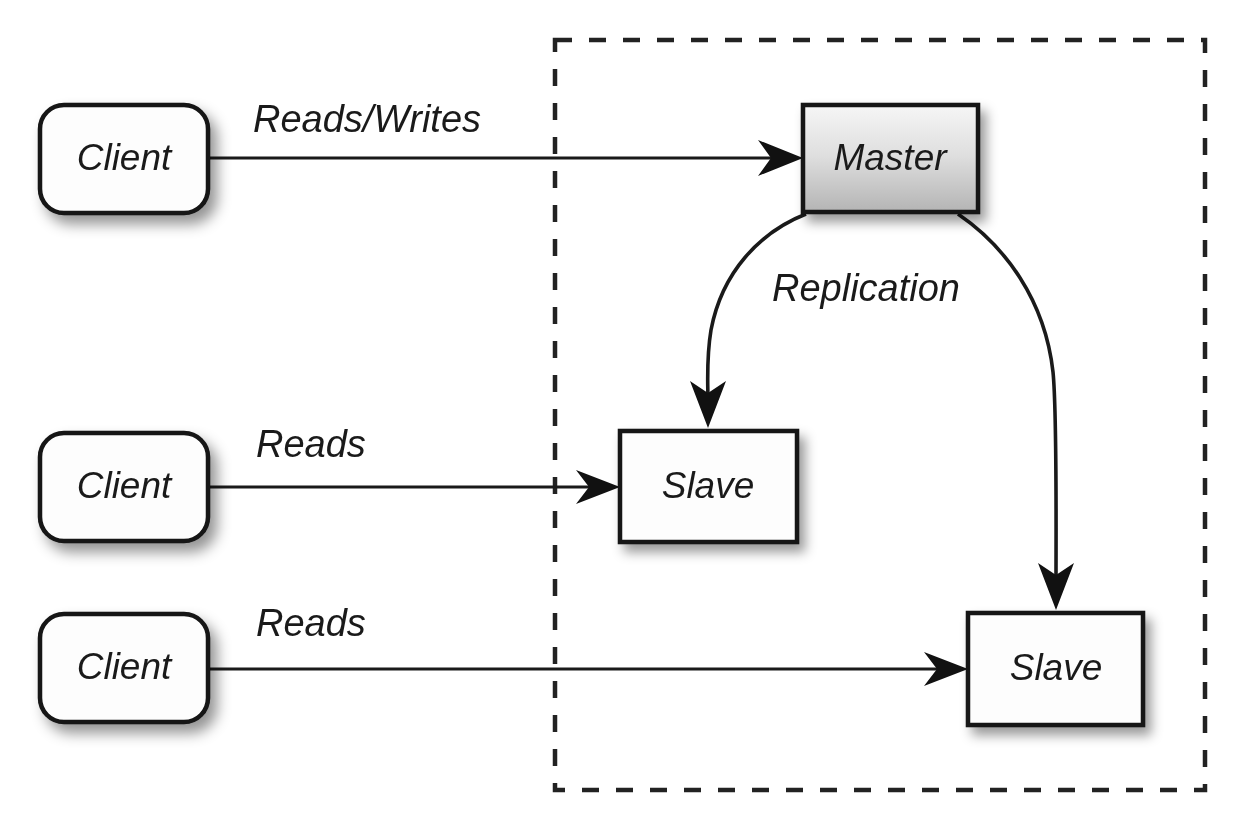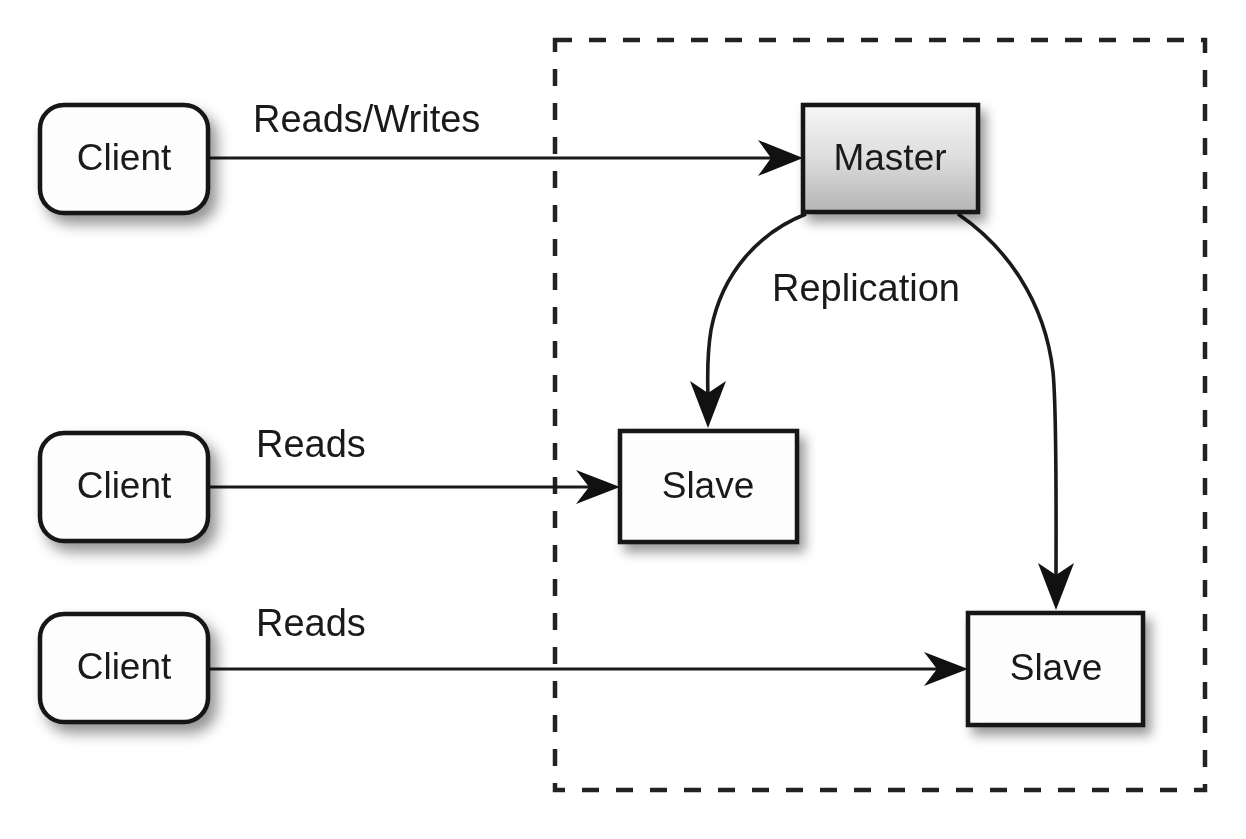--- a/index.html
+++ b/index.html
@@ -10,20 +10,21 @@
   }
   body {
     font-family: "Liberation Sans", sans-serif;
   }
   #canvas {
     position: relative;
     width: 1246px;
     height: 839px;
     background: #ffffff;
     overflow: hidden;
+    font-style: italic;
   }
   #diagram-svg {
     position: absolute;
     top: 0;
     left: 0;
     width: 1246px;
     height: 839px;
   }
   .node-label {
     font-family: "Liberation Sans", sans-serif;

